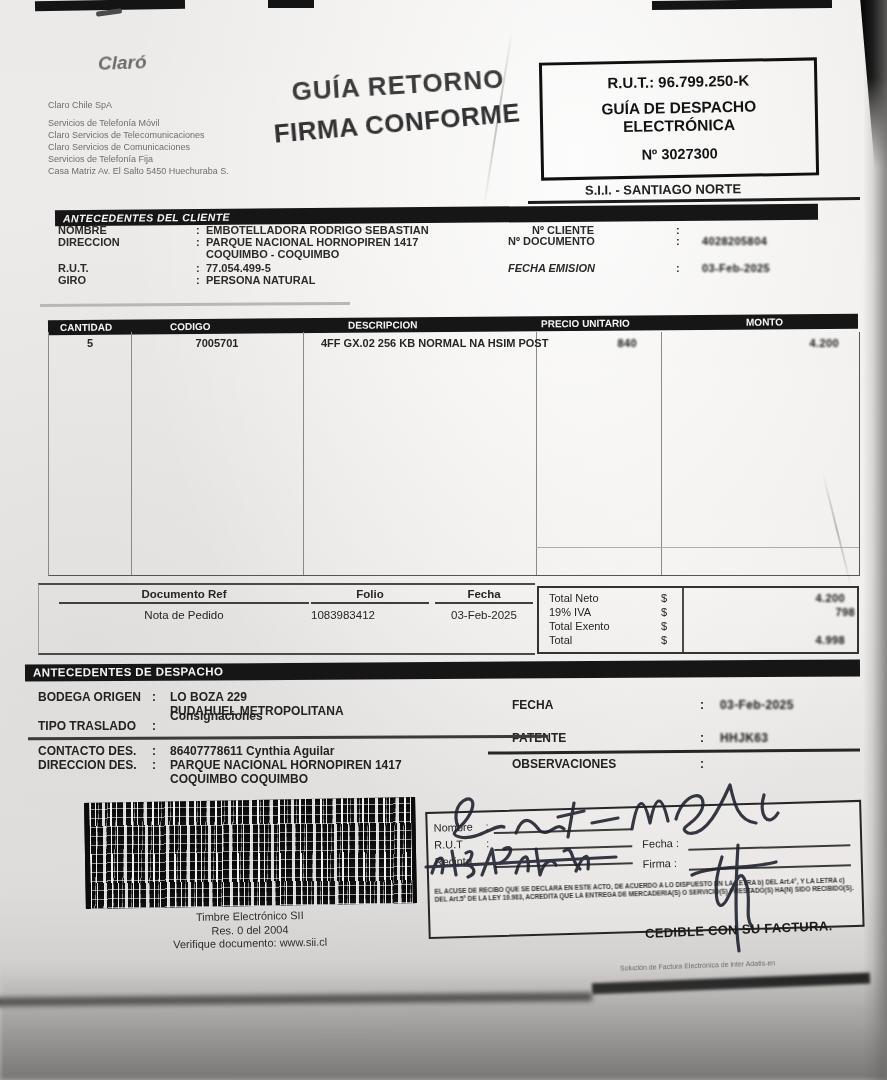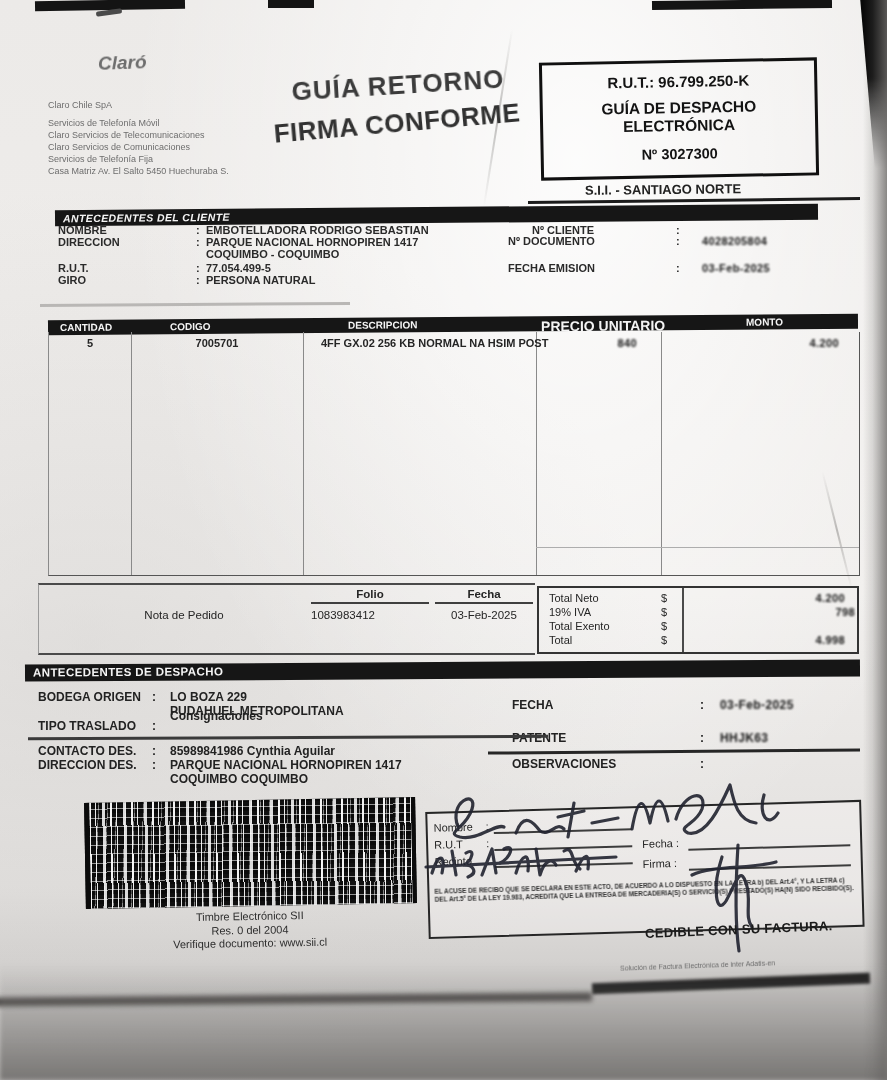--- a/index.html
+++ b/index.html
@@ -99,49 +99,50 @@
     <span class="abs" style="left:196px;top:274px;">:</span>
     <span class="abs" style="left:206px;top:274px;">PERSONA NATURAL</span>
 
     <span class="abs" style="left:508px;top:224px;margin-left:24px;">Nº CLIENTE</span>
     <span class="abs" style="left:676px;top:224px;">:</span>
 
     <span class="abs" style="left:508px;top:235px;">Nº DOCUMENTO</span>
     <span class="abs" style="left:676px;top:235px;">:</span>
     <span class="abs smudge" style="left:702px;top:235px;">4028205804</span>
 
-    <span class="abs" style="left:508px;top:262px;">FECHA EMISION</span>
+    <span class="abs" style="left:508px;top:262px;font-style:italic;">FECHA EMISION</span>
     <span class="abs" style="left:676px;top:262px;">:</span>
     <span class="abs smudge" style="left:702px;top:262px;">03-Feb-2025</span>
   </div>
   <div class="abs" style="left:40px;top:303px;width:310px;height:3px;background:#b9b7b5;transform:rotate(-.4deg);"></div>
 
   <div class="abs bar" style="left:48px;top:317px;width:810px;height:15px;transform:rotate(-.45deg);">
     <span style="left:12px;font-size:10px;">CANTIDAD</span>
     <span style="left:122px;font-size:10px;">CODIGO</span>
     <span style="left:300px;font-size:10px;">DESCRIPCION</span>
-    <span style="left:493px;font-size:14px;">PRECIO UNITARIO</span>
+    <span style="left:493px;font-size:10px;">PRECIO UNITARIO</span>
     <span style="left:698px;font-size:10px;">MONTO</span>
   </div>
   <div class="abs" id="tbody">
     <div class="vline" style="left:82px;"></div>
     <div class="vline" style="left:254px;"></div>
     <div class="vline" style="left:487px;"></div>
     <div class="vline" style="left:612px;"></div>
     <div class="abs" style="left:487px;top:215px;width:323px;height:1px;background:#adadad;"></div>
     <div style="position:absolute;left:0;top:5px;width:100%;font-size:11px;font-weight:bold;">
       <span class="abs" style="left:0;width:82px;text-align:center;">5</span>
       <span class="abs" style="left:82px;width:172px;text-align:center;">7005701</span>
       <span class="abs" style="left:272px;">4FF GX.02 256 KB NORMAL NA HSIM POST</span>
       <span class="abs smudge" style="left:487px;width:101px;text-align:right;">840</span>
       <span class="abs smudge" style="left:612px;width:188px;text-align:right;padding-right:10px;box-sizing:border-box;">4.200</span>
     </div>
   </div>
 
   <div class="abs" style="left:38px;top:583px;width:496px;height:68px;border-top:2px solid #4a4a4a;border-bottom:2.5px solid #4a4a4a;border-left:1px solid #9a9a9a;">
+    <span class="abs b" style="left:20px;top:3px;width:250px;text-align:center;font-size:11.5px;border-bottom:2px solid #3f3f3f;padding-bottom:2px;">Documento Ref</span>
     <span class="abs b" style="left:272px;top:3px;width:118px;text-align:center;font-size:11.5px;border-bottom:2px solid #3f3f3f;padding-bottom:2px;">Folio</span>
     <span class="abs b" style="left:396px;top:3px;width:98px;text-align:center;font-size:11.5px;border-bottom:2px solid #3f3f3f;padding-bottom:2px;">Fecha</span>
     <div>
       <span class="abs" style="left:20px;top:24px;width:250px;text-align:center;font-size:11.5px;">Nota de Pedido</span>
       <span class="abs" style="left:272px;top:24px;width:118px;text-align:left;font-size:11.5px;">1083983412</span>
       <span class="abs" style="left:396px;top:24px;width:98px;text-align:center;font-size:11.5px;">03-Feb-2025</span>
     </div>
   </div>
 
   <div class="abs" id="totbox">
@@ -176,21 +177,21 @@
     <span class="abs" style="left:152px;top:690px;">:</span>
     <span class="abs" style="left:170px;top:690px;">LO BOZA 229</span>
     <span class="abs" style="left:170px;top:704px;">PUDAHUEL  METROPOLITANA</span>
 
     <span class="abs" style="left:38px;top:719px;">TIPO TRASLADO</span>
     <span class="abs" style="left:152px;top:719px;">:</span>
     <span class="abs" style="left:170px;top:709px;">Consignaciones</span>
 
     <span class="abs" style="left:38px;top:744px;">CONTACTO DES.</span>
     <span class="abs" style="left:152px;top:744px;">:</span>
-    <span class="abs" style="left:170px;top:744px;">85989841986 Cynthia Aguilar</span>
+    <span class="abs" style="left:170px;top:744px;">86407778611 Cynthia Aguilar</span>
 
     <span class="abs" style="left:38px;top:758px;">DIRECCION DES.</span>
     <span class="abs" style="left:152px;top:758px;">:</span>
     <span class="abs" style="left:170px;top:758px;">PARQUE NACIONAL HORNOPIREN 1417</span>
     <span class="abs" style="left:170px;top:772px;">COQUIMBO  COQUIMBO</span>
 
     <span class="abs" style="left:512px;top:698px;">FECHA</span>
     <span class="abs" style="left:700px;top:698px;">:</span>
     <span class="abs smudge" style="left:720px;top:698px;">03-Feb-2025</span>
 

